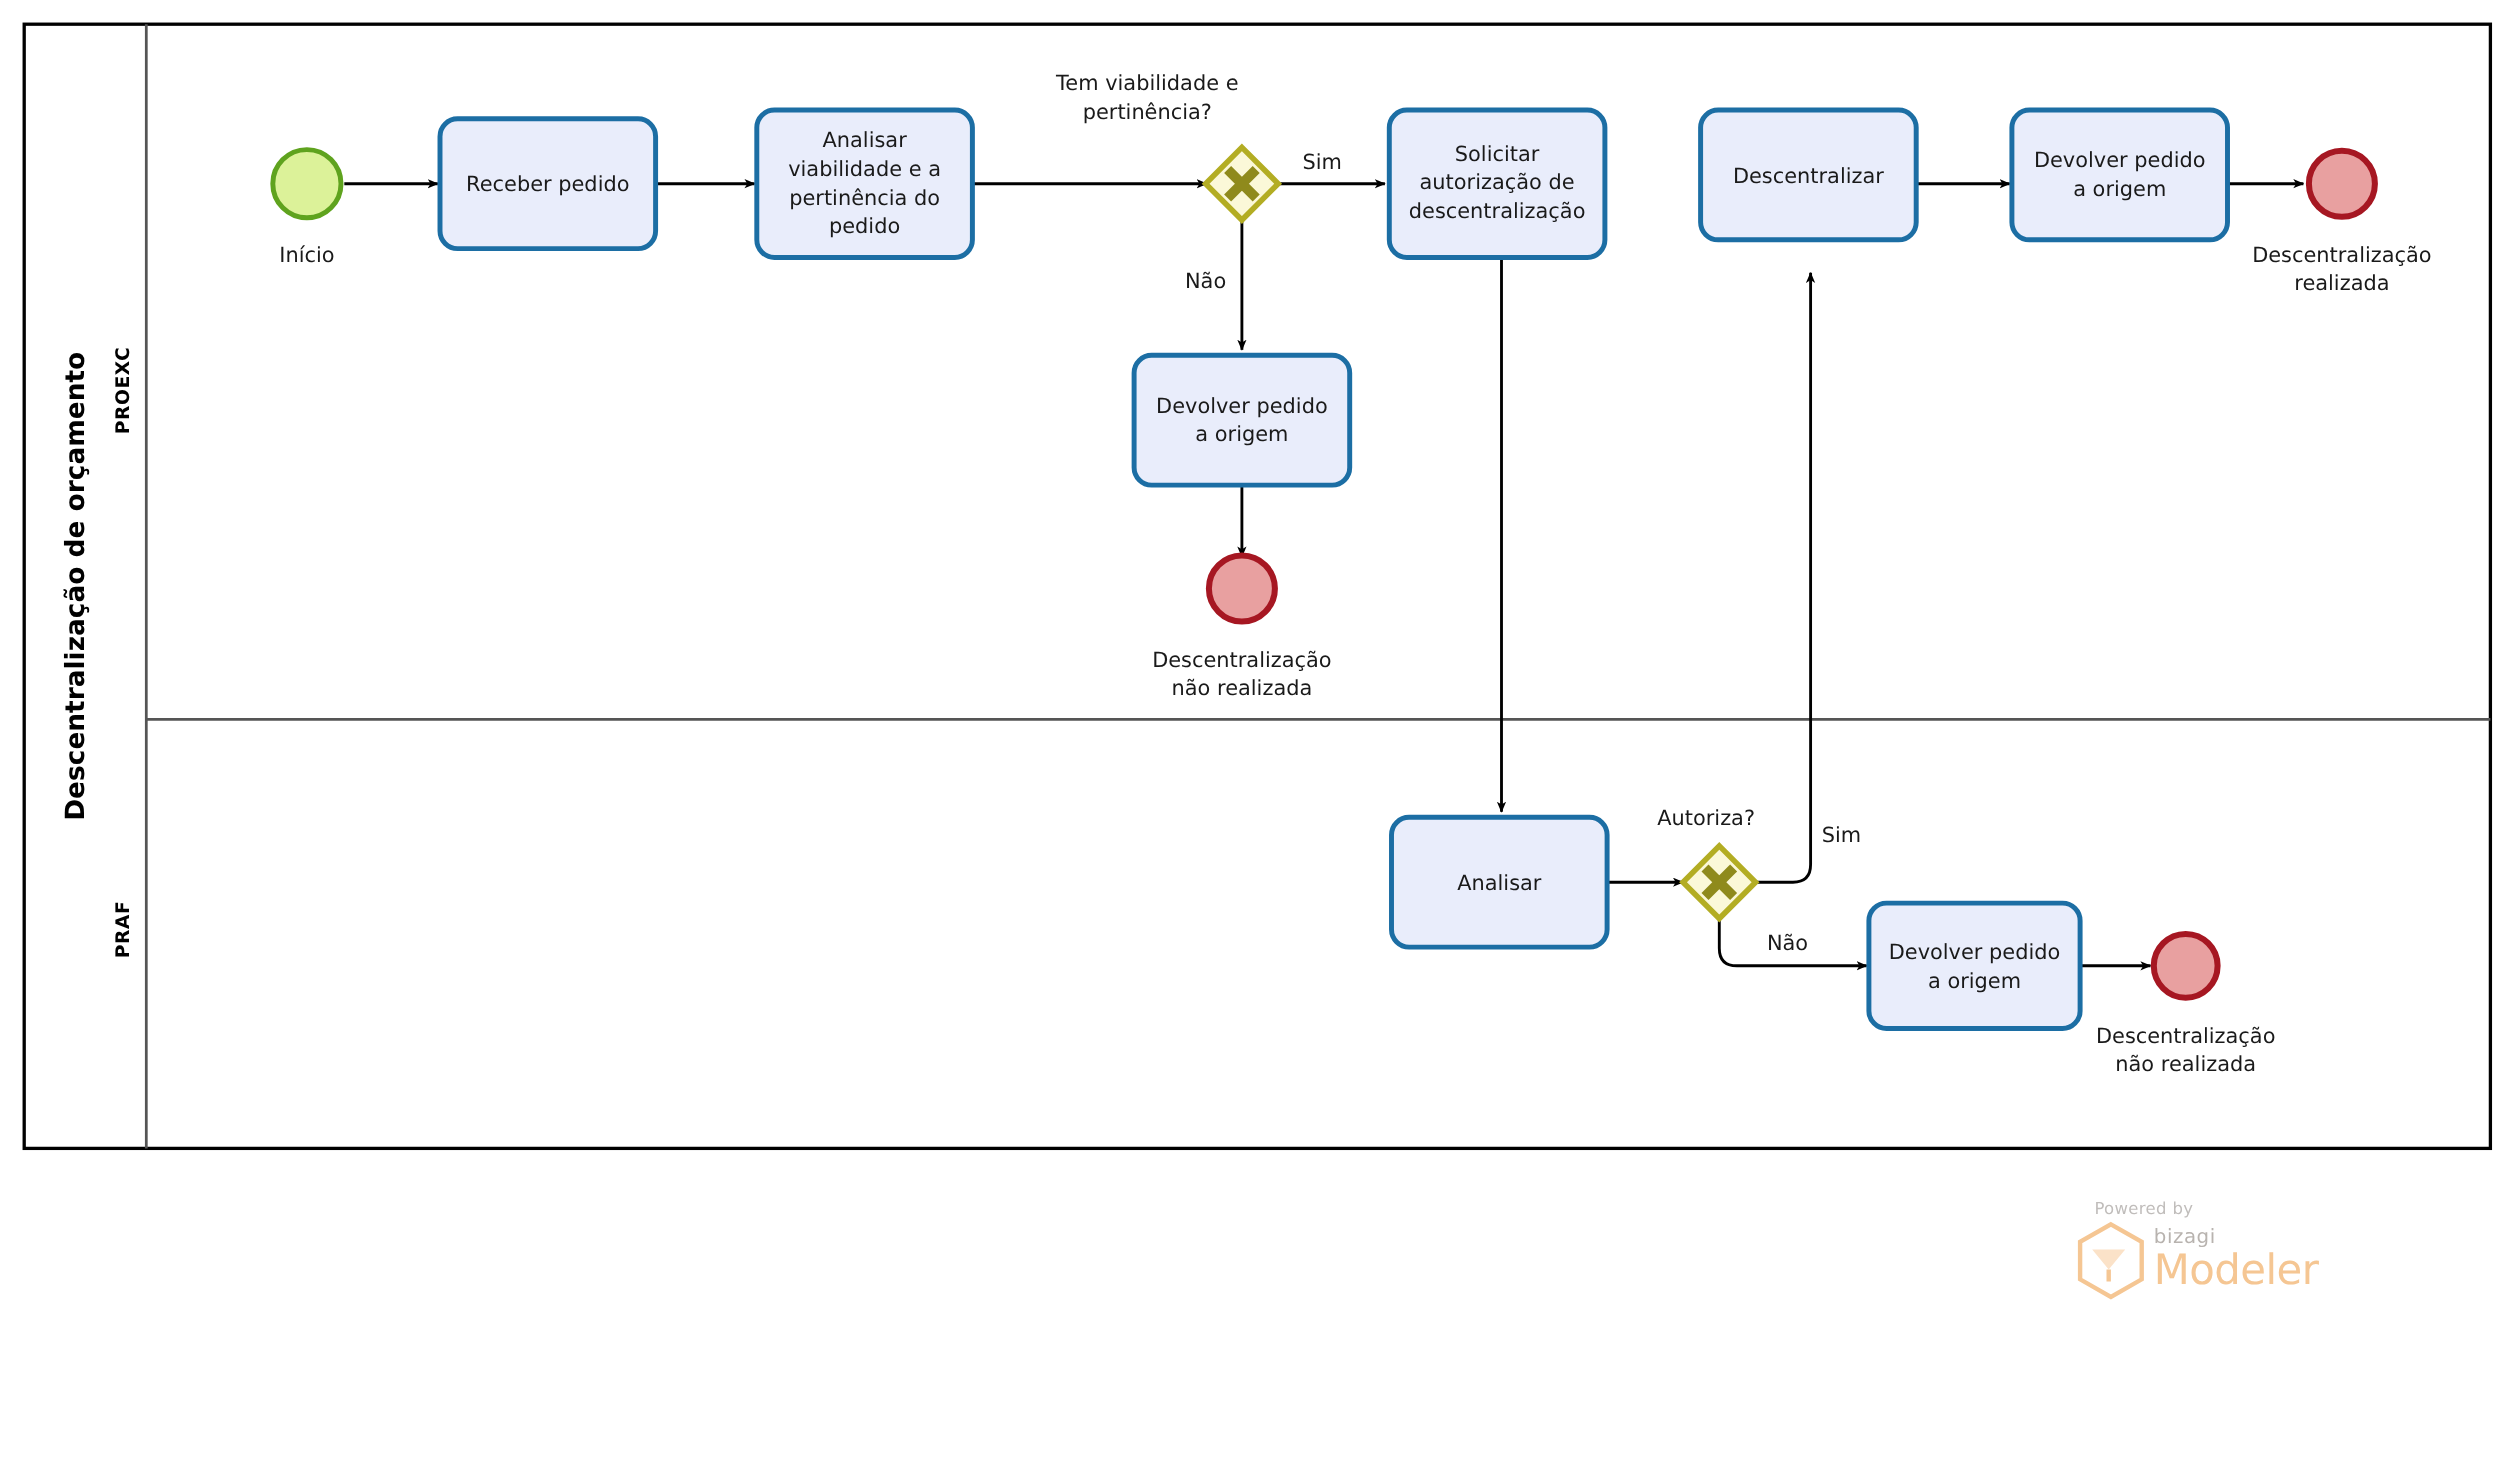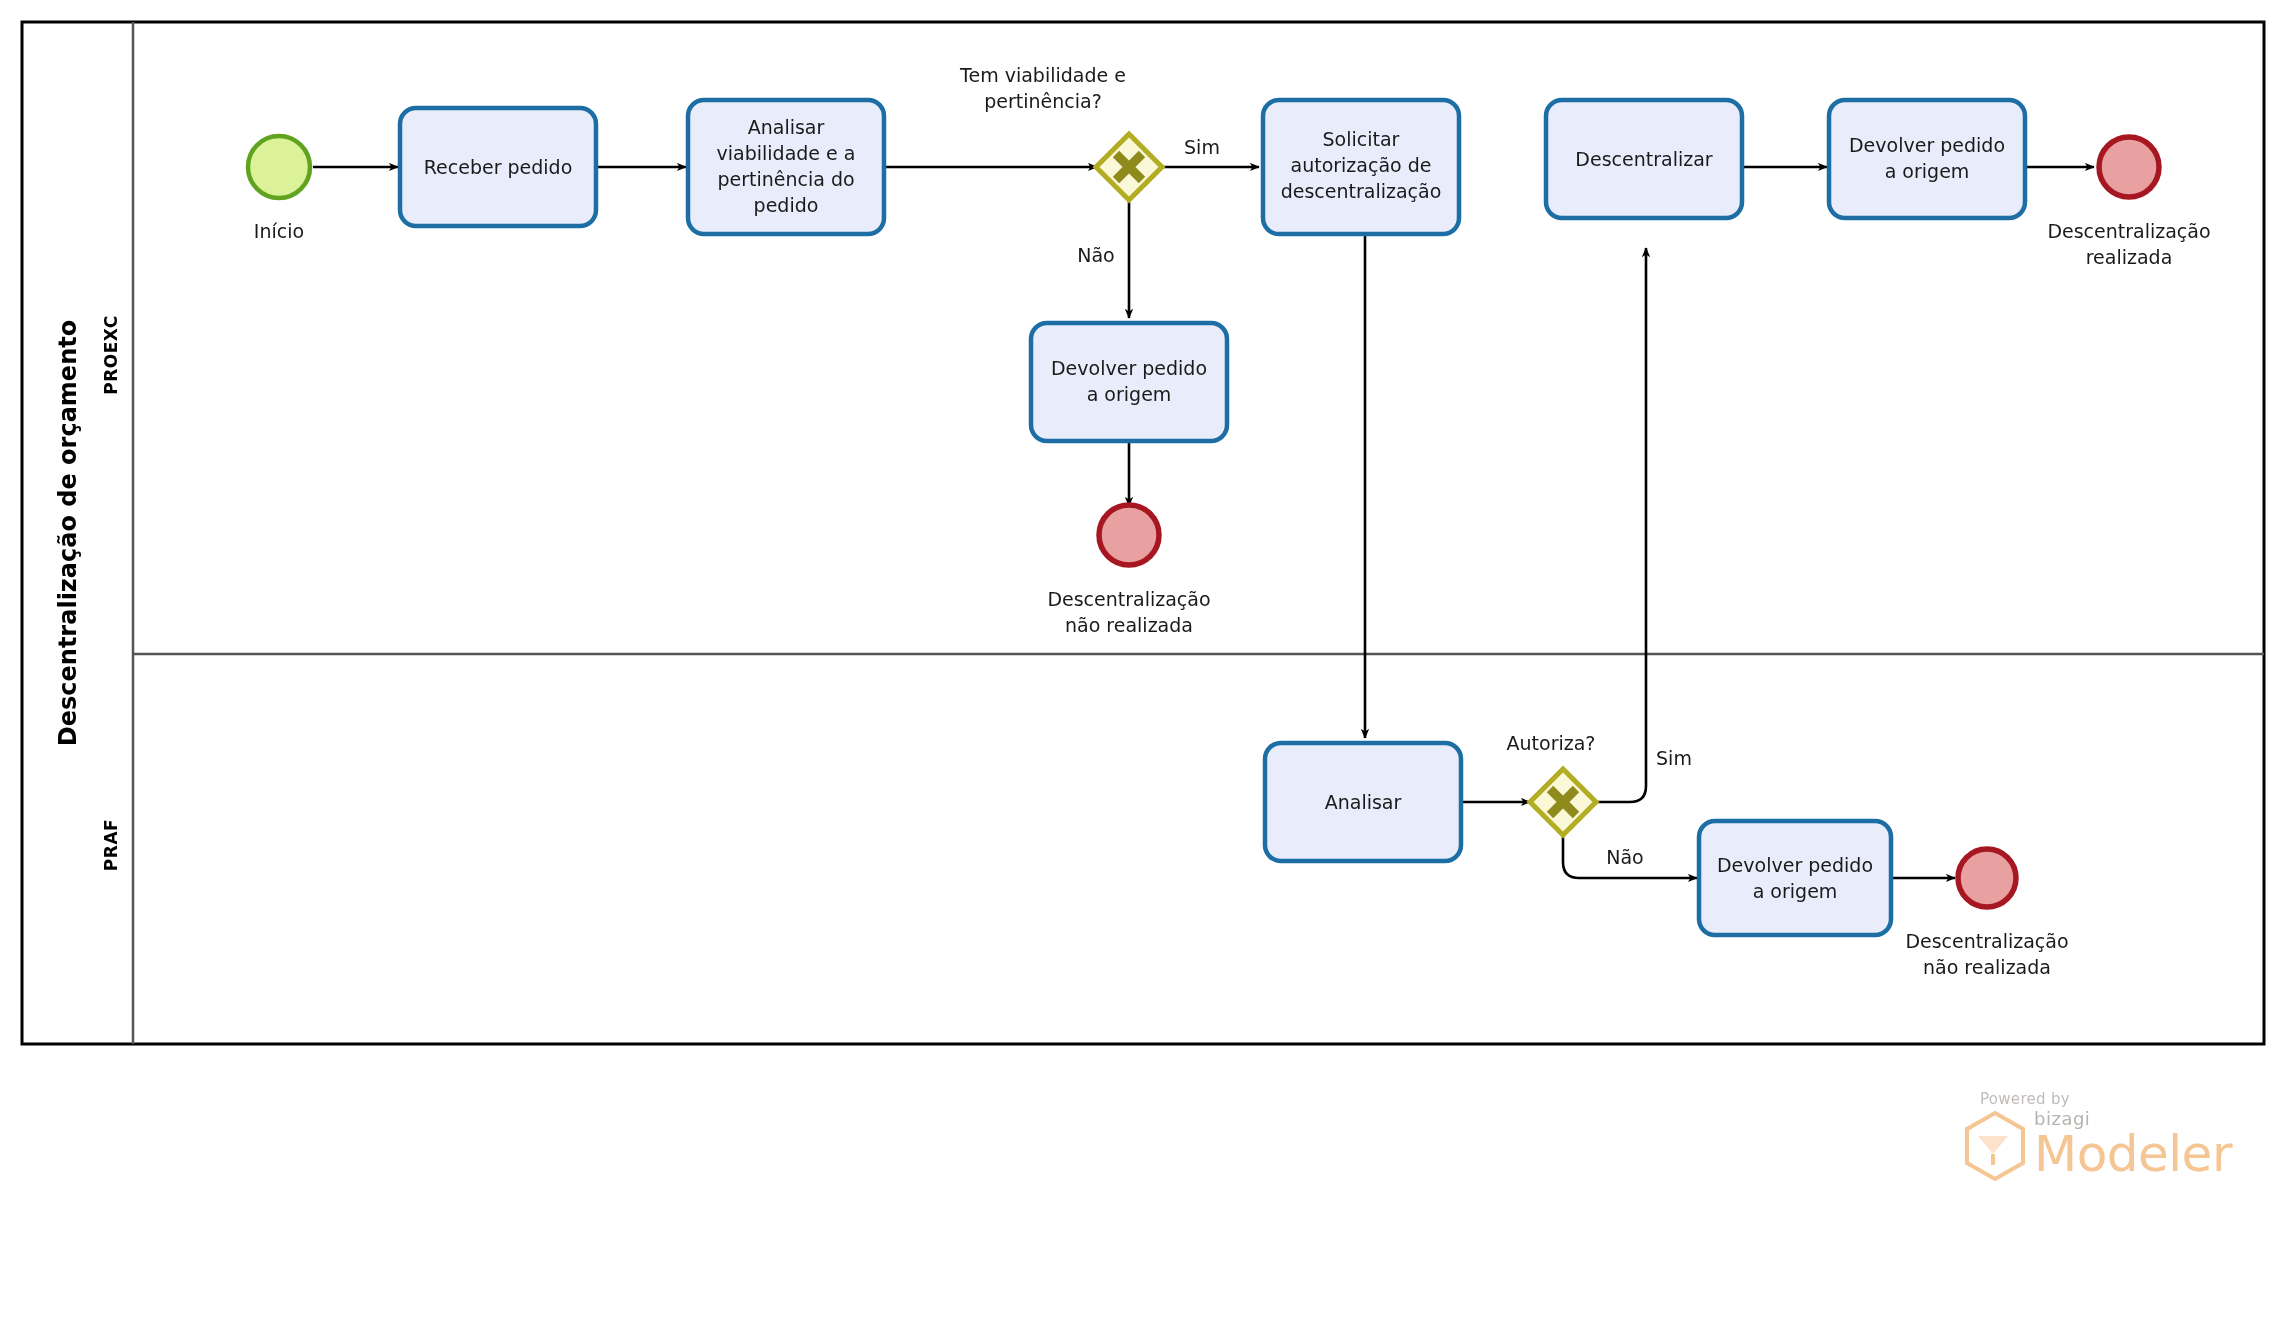--- a/index.html
+++ b/index.html
@@ -95,21 +95,21 @@
     font-family: "DejaVu Sans", "Liberation Sans", sans-serif;
     font-size: 17px;
     font-weight: bold;
     fill: #000000;
     text-anchor: middle;
     letter-spacing: 0.5px;
   }
   
   #watermark {
     position: absolute;
-    left: 1962px;
+    left: 1886px;
     top: 1090px;
     width: 260px;
     height: 120px;
     pointer-events: none;
   }
   #wm-powered {
     font-family: "DejaVu Sans", "Liberation Sans", sans-serif;
     font-size: 15px;
     color: #c0bdbb;
     margin-left: 18px;
@@ -134,21 +134,21 @@
   }
   #wm-bizagi {
     font-family: "DejaVu Sans", "Liberation Sans", sans-serif;
     font-size: 18px;
     color: #b8b3af;
     letter-spacing: 0.5px;
     margin-bottom: 1px;
   }
   #wm-modeler {
     font-family: "DejaVu Sans", "Liberation Sans", sans-serif;
-    font-size: 50px;
+    font-size: 38px;
     color: #f5c693;
     letter-spacing: -0.5px;
   }
 </style>
 </head>
 <body>
 
 <div id="canvas">
 
   <svg id="diagram" viewBox="0 0 2286 1338">

